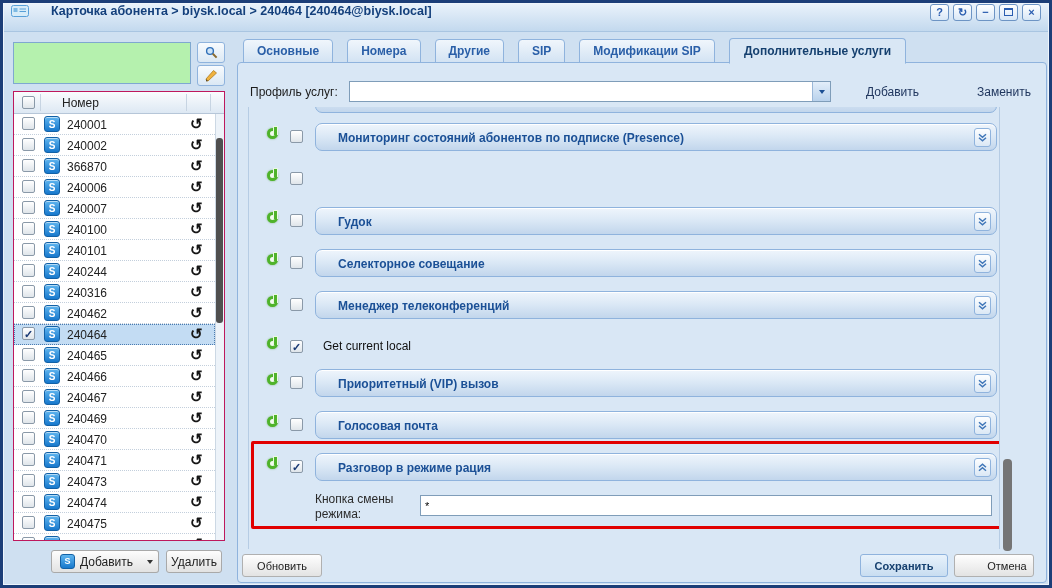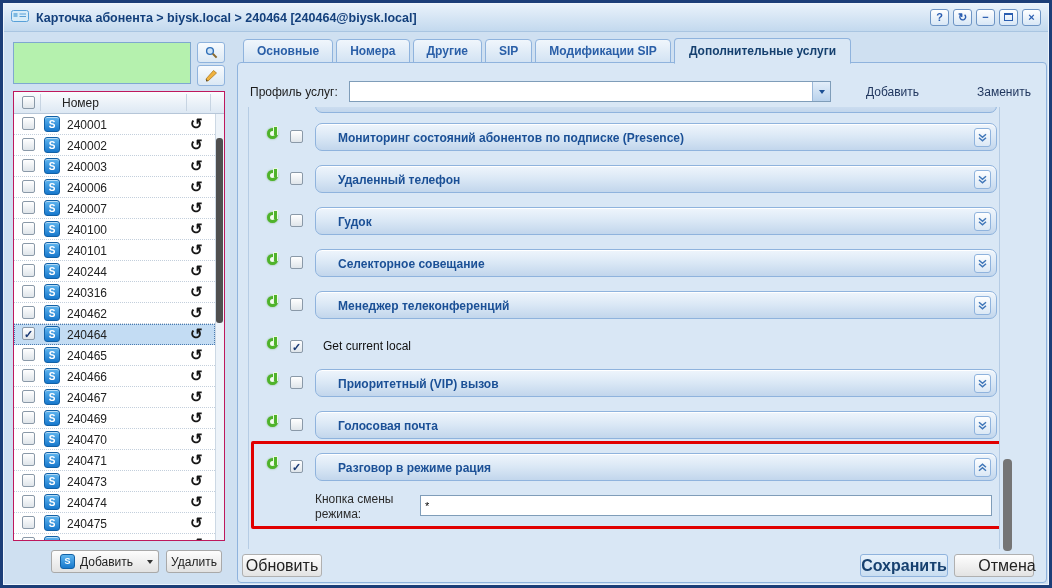--- a/index.html
+++ b/index.html
@@ -11,21 +11,21 @@
     background: #cfe0f1;
     border: 3px solid #1c3e78;
     box-shadow: inset 0 0 0 1px #eef5fc;
     overflow: hidden;
   }
   
   .titlebar {
     position:absolute; left:1px; top:1px; right:1px; height:28px;
     background: linear-gradient(#e9f2fb, #c3d9ee);
     border-bottom: 1px solid #a9c5e1;
-    display:flex; align-items:center; padding:0 7px; gap:7px;
+    display:flex; padding:0 7px; gap:22px;
   }
   .title-text { font-weight:bold; color:#14407c; font-size:12.5px; flex:1; }
   .wbtns { display:flex; gap:4px; }
   .wbtn {
     width:19px; height:17px; border:1px solid #6d94c4; border-radius:3px;
     background: linear-gradient(#ffffff, #d8e7f6);
     color:#2a5db0; font-weight:bold; font-size:11px; line-height:15px;
     text-align:center; cursor:pointer;
   }
   .maxglyph { display:inline-block; width:9px; height:8px; border:1px solid #2a5db0; border-top-width:2px; margin-top:3px; }
@@ -79,21 +79,21 @@
     background:linear-gradient(#fdfdfd,#e2e2e2); border:1px solid #a9a9a9; border-radius:3px;
     color:#222; font-size:12px; cursor:pointer;
     display:flex; align-items:center; padding:0 8px; gap:5px;
   }
   .sb-add { left:40px; width:92px; border-radius:3px 0 0 3px; }
   .sb-caret { left:131px; width:17px; padding:0; justify-content:center; border-left:none; border-radius:0 3px 3px 0; }
   .sb-del { left:155px; width:56px; justify-content:center; }
   .mini-s { width:15px; height:15px; background:linear-gradient(#5fb5ef,#1778cc); border:1px solid #1261a6; border-radius:3px; color:#fff; font-weight:bold; font-size:9px; line-height:13px; text-align:center; }
   .caret-down { width:0; height:0; border-left:3.5px solid transparent; border-right:3.5px solid transparent; border-top:4px solid #333; }
   
-  .tab-bar { position:absolute; left:240px; top:36px; height:24px; display:flex; align-items:flex-end; gap:3px; z-index:3; }
+  .tab-bar { position:absolute; left:240px; top:36px; height:24px; display:flex; align-items:flex-end; gap:14px; z-index:3; }
   .tab {
     padding:4px 13px 4px; border:1px solid #8fb3dd; border-radius:4px 4px 0 0;
     background:linear-gradient(#f0f6fc,#d3e3f3);
     color:#2a5fa8; font-weight:bold; cursor:pointer; white-space:nowrap;
   }
   .tab.active {
     background:#d9e7f5; color:#15406f; padding:5px 14px 5px;
     border-bottom:1px solid #d9e7f5; margin-bottom:-1px;margin-top:16px;
   }
   
@@ -157,21 +157,21 @@
     border:1px solid #7f9db9; background:#fff; padding:0 4px;
     font-family:"Liberation Sans",sans-serif; font-size:11px;
   }
   .hl-rect {
     position:absolute; left:2px; top:334px; width:782px; height:88px;
     border:3px solid #e10000; border-radius:2px; pointer-events:none; z-index:5;
   }
   .main-thumb { position:absolute; left:765px; top:396px; width:9px; height:92px; background:#757575; border-radius:4px; cursor:pointer; }
   
   .f-btn {
-    position:absolute; bottom:5px; height:23px; border-radius:3px; font-size:16px;
+    position:absolute; bottom:5px; height:23px; border-radius:3px; font-size:11px;
     display:flex; align-items:center; justify-content:center; cursor:pointer;
   }
   .f-refresh { left:4px; width:80px; background:linear-gradient(#fefefe,#e3e3e3); border:1px solid #b0b0b0; color:#222; }
   .f-save { right:98px; width:88px; background:linear-gradient(#e8f2fb,#c8ddf1); border:1px solid #8fb3dd; color:#16406f;font-weight:bold; }
   .f-cancel { right:12px; width:80px; background:linear-gradient(#fefefe,#e3e3e3); border:1px solid #b0b0b0; color:#222;padding-left:26px; }
 </style>
 </head>
 <body>
 
 <div class="titlebar">
@@ -225,21 +225,21 @@
         </div>
         <div class="lrow">
           <span class="cb"></span>
           <span class="sicon">S</span>
           <span class="num">240002</span>
           <span class="hist">↺</span>
         </div>
         <div class="lrow">
           <span class="cb"></span>
           <span class="sicon">S</span>
-          <span class="num">240003</span>
+          <span class="num">366870</span>
           <span class="hist">↺</span>
         </div>
         <div class="lrow">
           <span class="cb"></span>
           <span class="sicon">S</span>
           <span class="num">240006</span>
           <span class="hist">↺</span>
         </div>
         <div class="lrow">
           <span class="cb"></span>
@@ -392,28 +392,20 @@
             <span class="chev">
               <svg width="11" height="11" viewBox="0 0 11 11">
                 <path d="M2 2.2l3.5 3L9 2.2M2 5.8l3.5 3L9 5.8" fill="none" stroke="#3f76b8" stroke-width="1.5"></path>
               </svg>
             </span>
           </div>
         </div>
         <div class="svc" style="top: 58px;">
           <span class="pwr"></span>
           <span class="cb2"></span>
-          <div class="spanel">
-            <span class="stitle">Удаленный телефон</span>
-            <span class="chev">
-              <svg width="11" height="11" viewBox="0 0 11 11">
-                <path d="M2 2.2l3.5 3L9 2.2M2 5.8l3.5 3L9 5.8" fill="none" stroke="#3f76b8" stroke-width="1.5"></path>
-              </svg>
-            </span>
-          </div>
         </div>
         <div class="svc" style="top: 100px;">
           <span class="pwr"></span>
           <span class="cb2"></span>
           <div class="spanel">
             <span class="stitle">Гудок</span>
             <span class="chev">
               <svg width="11" height="11" viewBox="0 0 11 11">
                 <path d="M2 2.2l3.5 3L9 2.2M2 5.8l3.5 3L9 5.8" fill="none" stroke="#3f76b8" stroke-width="1.5"></path>
               </svg>

